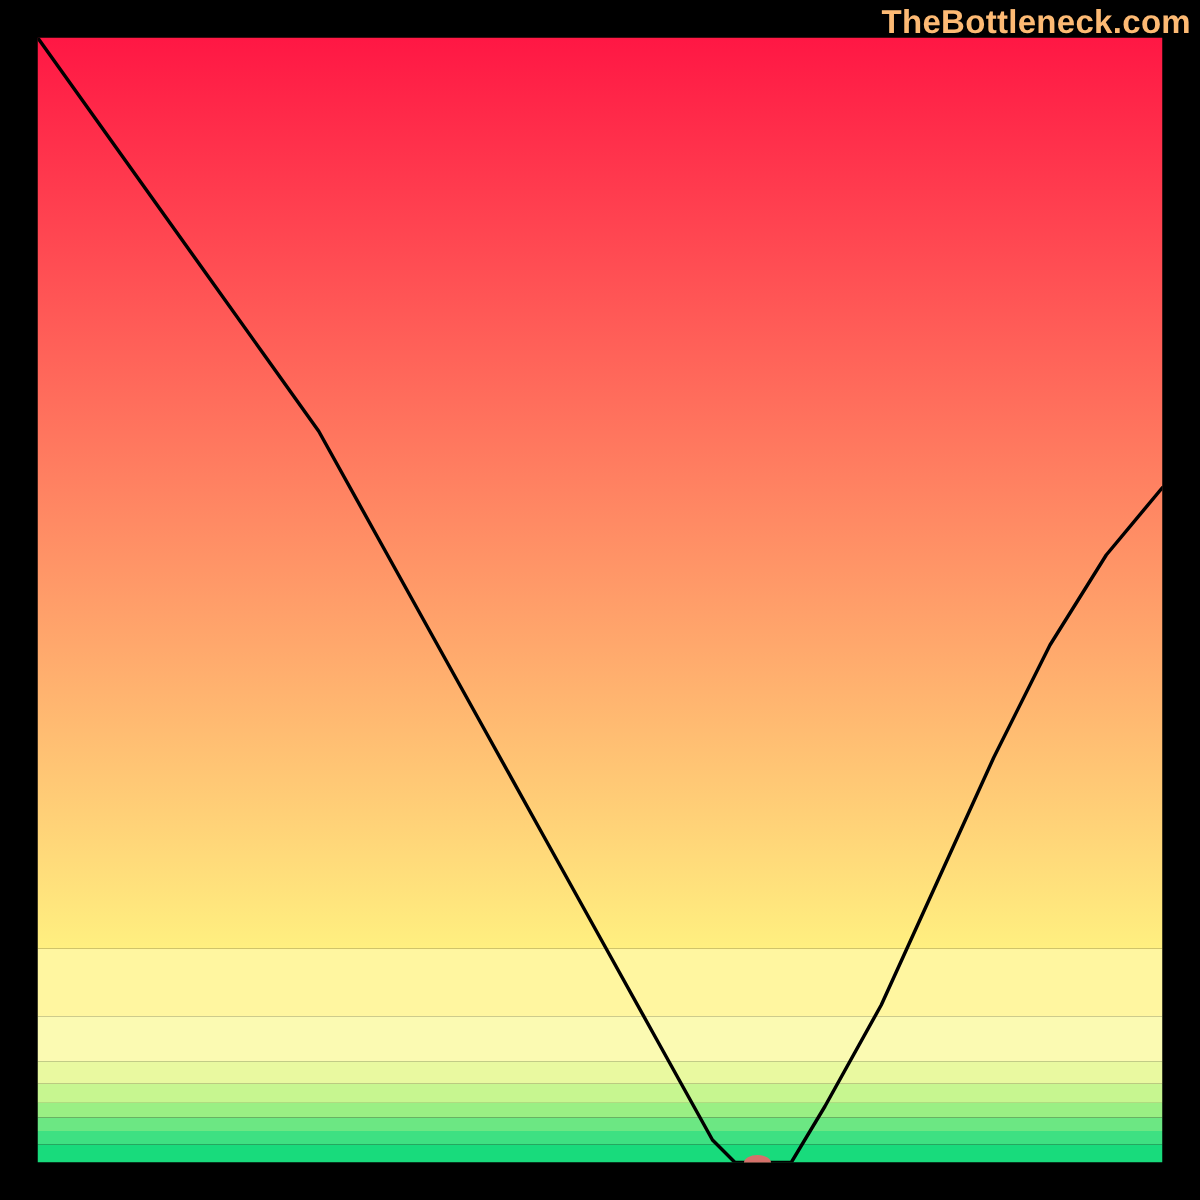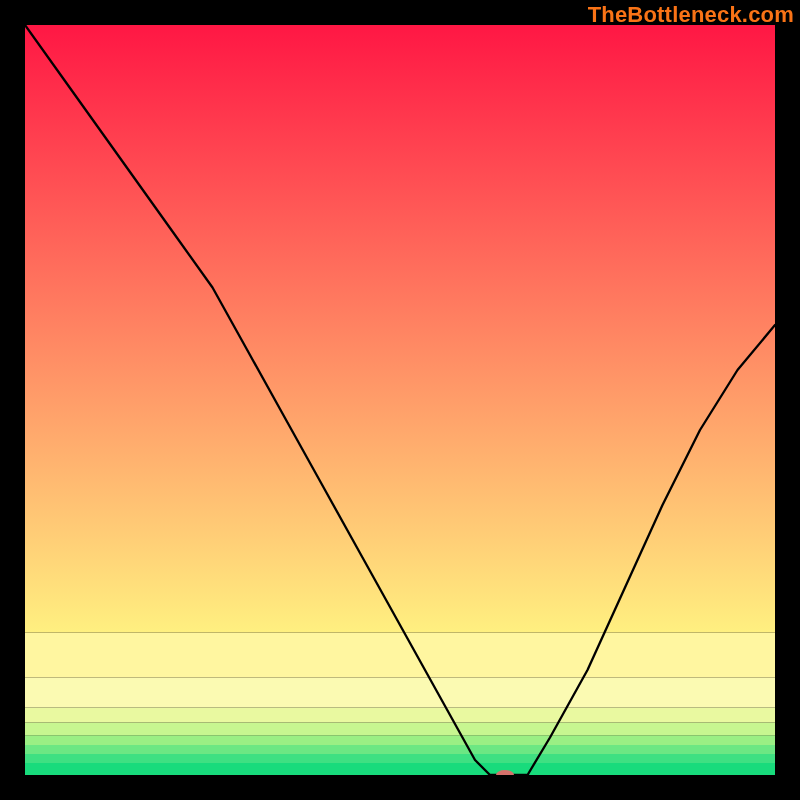--- a/index.html
+++ b/index.html
@@ -22,21 +22,21 @@
     top: 25px;
     width: 750px;
     height: 750px;
   }
   .watermark {
     position: absolute;
     top: 2px;
     right: 6px;
     font-size: 22px;
     font-weight: 600;
-    color: #f97316;
+    color: #fdba74;
     letter-spacing: 0.2px;
   }
 </style>
 </head>
 <body>
 
 <div class="frame">
   <svg class="plot" viewBox="0 0 750 750" preserveAspectRatio="none">
     <defs>
       <linearGradient id="topGrad" x1="0" y1="1" x2="0" y2="0">

